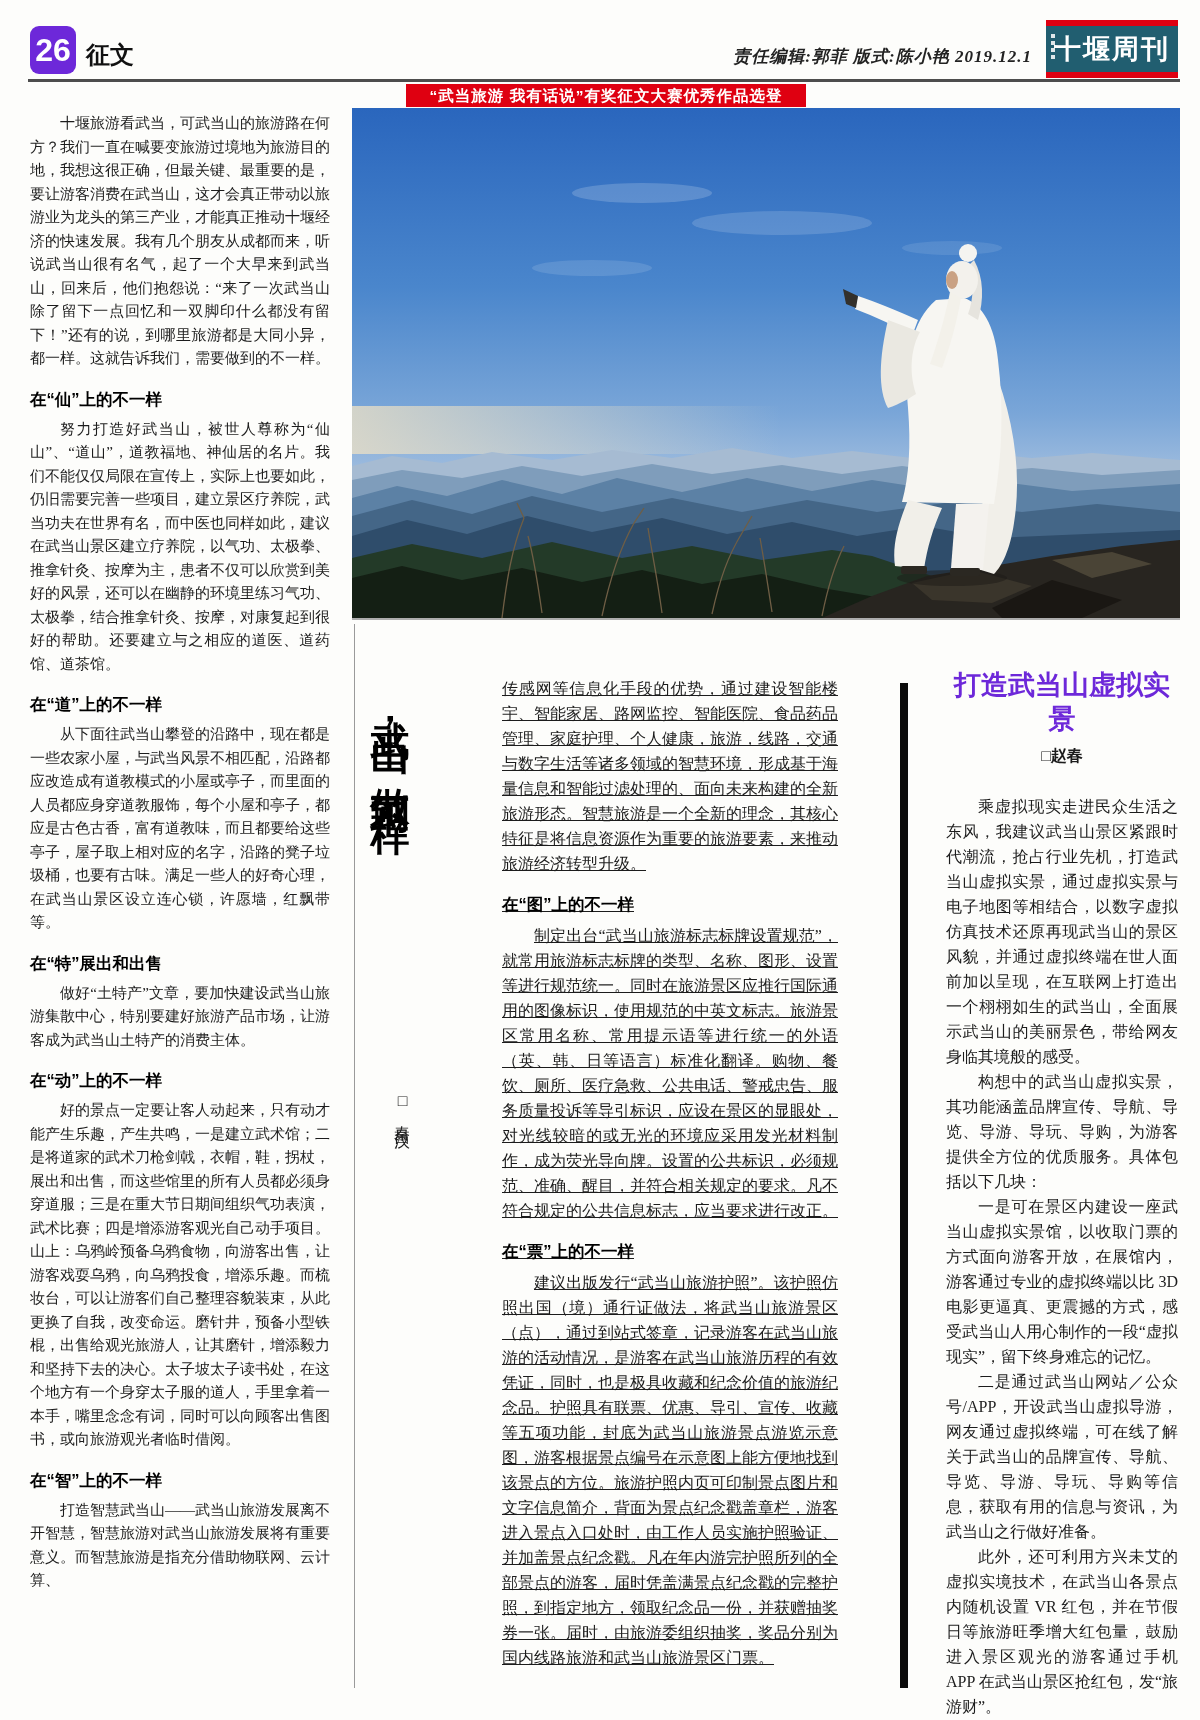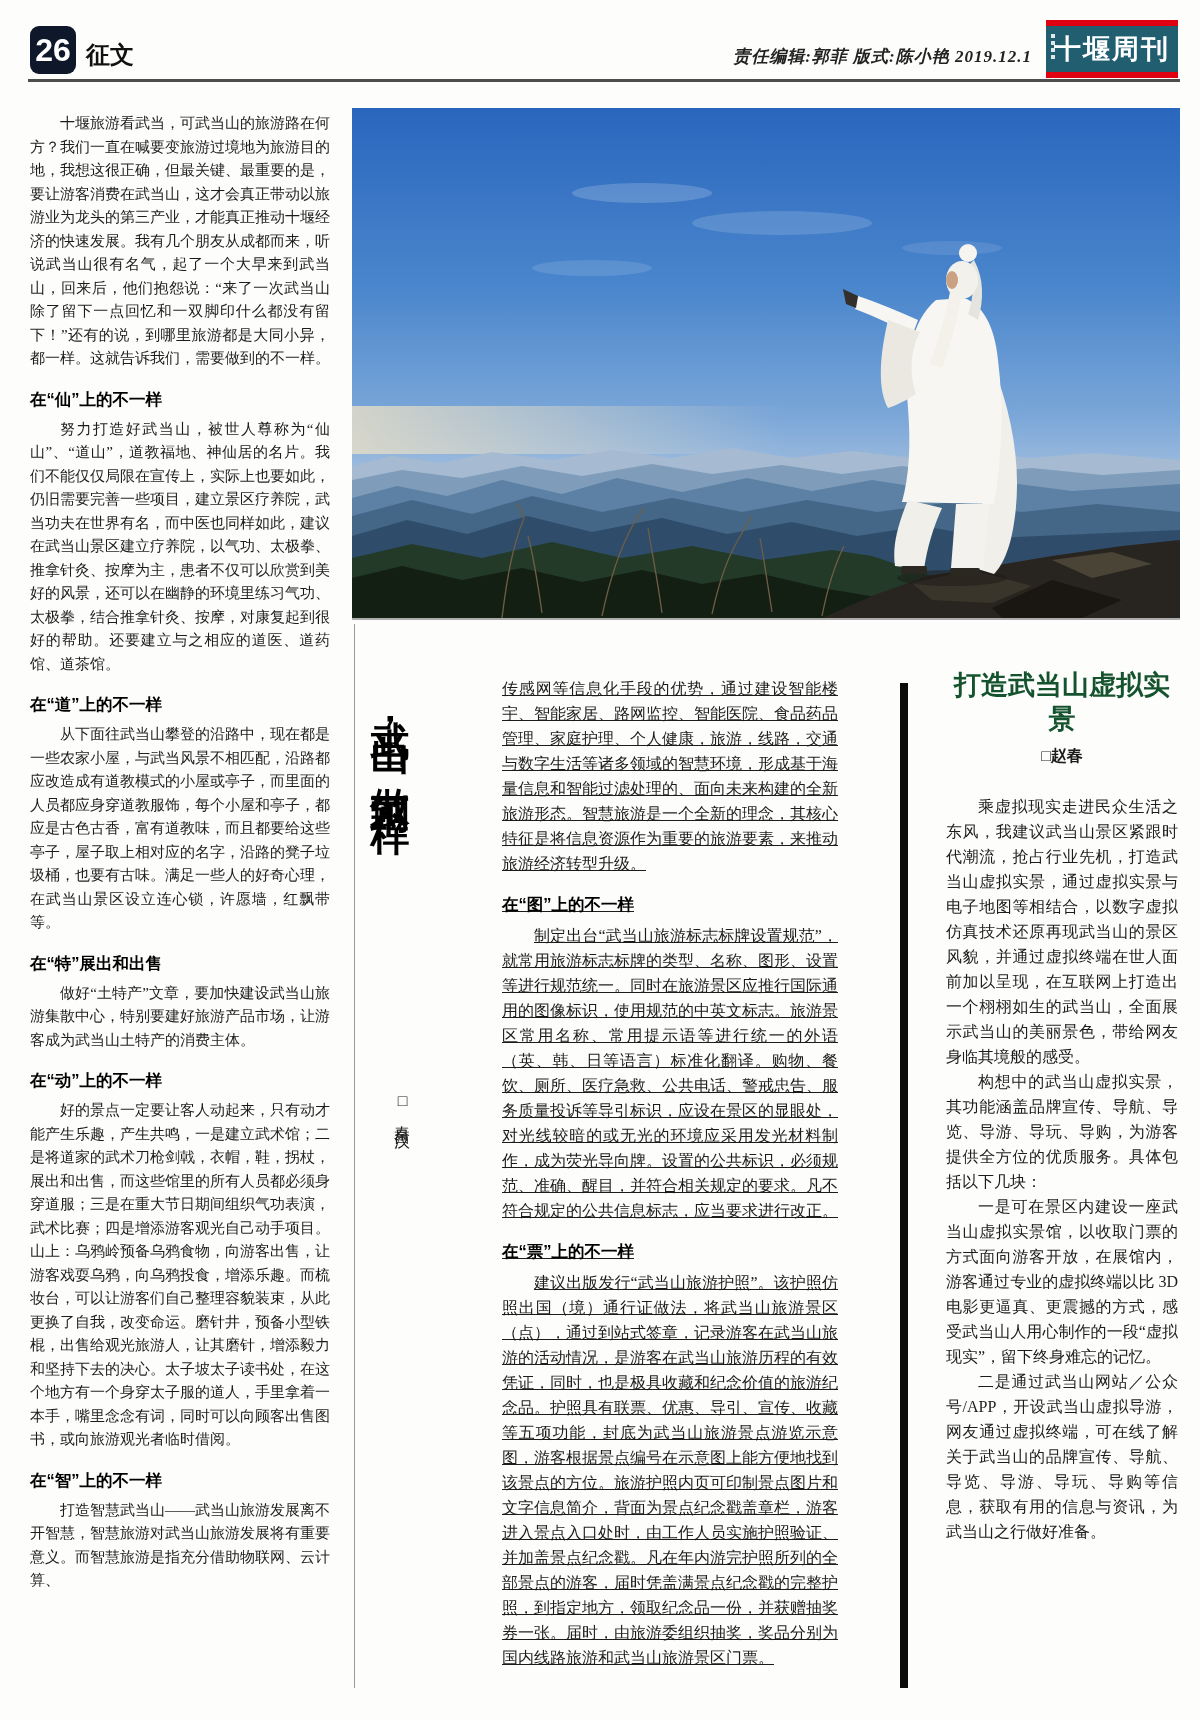--- a/index.html
+++ b/index.html
@@ -4,21 +4,21 @@
 <style>
   html,body { margin:0; padding:0; background:#d9d9d9; }
   .page {
     position:relative; width:1200px; height:1720px; margin:0 auto;
     background:#fdfdfb; overflow:hidden; color:#1c1c1c;
     font-family:"Liberation Serif", serif;
   }
   
   .pagenum {
     position:absolute; left:30px; top:26px; width:46px; height:48px;
-    background:#0f172a; border-radius:9px; color:#fff;
+    background:#6d28d9; border-radius:9px; color:#fff;
     font:bold 32px/48px "Liberation Sans", sans-serif; text-align:center;
   }
   .section-label {
     position:absolute; left:86px; top:40px;
     font:bold 24px/30px "Liberation Sans", sans-serif; color:#111;text-align:right;
   }
   .editor-info {
     position:absolute; right:168px; top:46px;
     font:bold italic 17px/22px "Liberation Serif", serif; color:#222;
     letter-spacing:1px;
@@ -70,21 +70,21 @@
     position:absolute; left:366px; top:690px; height:620px;
     writing-mode:vertical-rl; text-orientation:mixed;
     font:bold 39px/48px "Liberation Sans", sans-serif; letter-spacing:7px; color:#000;
   }
   .vauthor {
     position:absolute; left:392px; top:1092px; height:160px;
     writing-mode:vertical-rl; font:16px/20px "Liberation Serif", serif; letter-spacing:4px;
   }
   .side-title {
     margin:0; text-align:center;
-    font:bold 27px/34px "Liberation Sans", sans-serif; color:#14532d;
+    font:bold 27px/34px "Liberation Sans", sans-serif; color:#6d28d9;
   }
   .side-author {
     margin:10px 0 0 0; text-align:center;
     font:bold 16px/20px "Liberation Sans", sans-serif;
   }
   .side-body { margin-top:28px; }
 </style>
 </head>
 <body>
 
@@ -96,20 +96,21 @@
   <div class="masthead">
     <span class="mast-side">
         <i></i>
         <i></i>
         <i></i>
         <i></i>
       </span>
     <span class="mast-text">十堰周刊</span>
   </div>
   <div class="header-rule"></div>
+  <div class="banner">“武当旅游 我有话说”有奖征文大赛优秀作品选登</div>
 
   <figure class="photo" style="margin:0">
     <svg width="828" height="510" viewBox="0 0 828 510">
       <defs>
         <linearGradient id="skyGrad" x1="0" y1="0" x2="0" y2="1">
           <stop offset="0" stop-color="#2a66bd"></stop>
           <stop offset="0.35" stop-color="#4a86cc"></stop>
           <stop offset="0.6" stop-color="#7aa6d8"></stop>
           <stop offset="0.78" stop-color="#b3c9e2"></stop>
           <stop offset="0.92" stop-color="#d8dfe2"></stop>
@@ -204,16 +205,17 @@
   <div class="blackbar"></div>
 
   <div class="col col-right">
     <h2 class="side-title">打造武当山虚拟实景</h2>
     <div class="side-author">□赵春</div>
     <div class="side-body">
       <p>乘虚拟现实走进民众生活之东风，我建议武当山景区紧跟时代潮流，抢占行业先机，打造武当山虚拟实景，通过虚拟实景与电子地图等相结合，以数字虚拟仿真技术还原再现武当山的景区风貌，并通过虚拟终端在世人面前加以呈现，在互联网上打造出一个栩栩如生的武当山，全面展示武当山的美丽景色，带给网友身临其境般的感受。</p>
       <p>构想中的武当山虚拟实景，其功能涵盖品牌宣传、导航、导览、导游、导玩、导购，为游客提供全方位的优质服务。具体包括以下几块：</p>
       <p>一是可在景区内建设一座武当山虚拟实景馆，以收取门票的方式面向游客开放，在展馆内，游客通过专业的虚拟终端以比 3D 电影更逼真、更震撼的方式，感受武当山人用心制作的一段“虚拟现实”，留下终身难忘的记忆。</p>
       <p>二是通过武当山网站／公众号/APP，开设武当山虚拟导游，网友通过虚拟终端，可在线了解关于武当山的品牌宣传、导航、导览、导游、导玩、导购等信息，获取有用的信息与资讯，为武当山之行做好准备。</p>
+      <p>此外，还可利用方兴未艾的虚拟实境技术，在武当山各景点内随机设置 VR 红包，并在节假日等旅游旺季增大红包量，鼓励进入景区观光的游客通过手机 APP 在武当山景区抢红包，发“旅游财”。</p>
     </div>
   </div>
 
 </div>
 
 </body></html>

